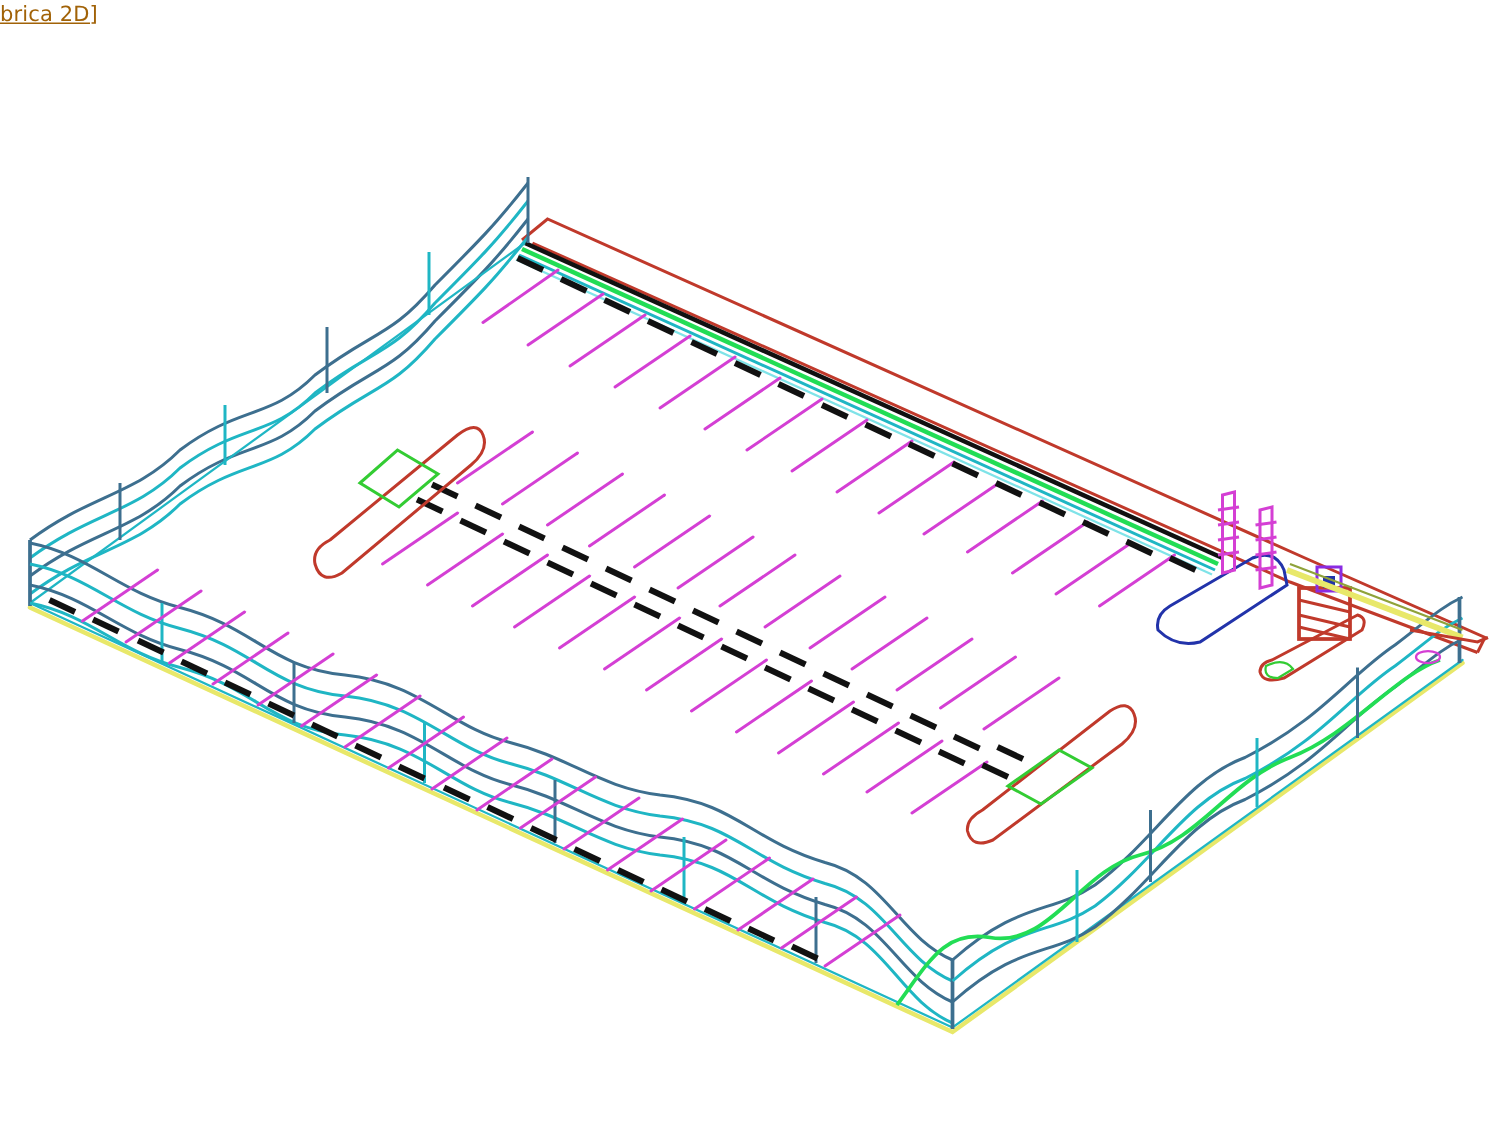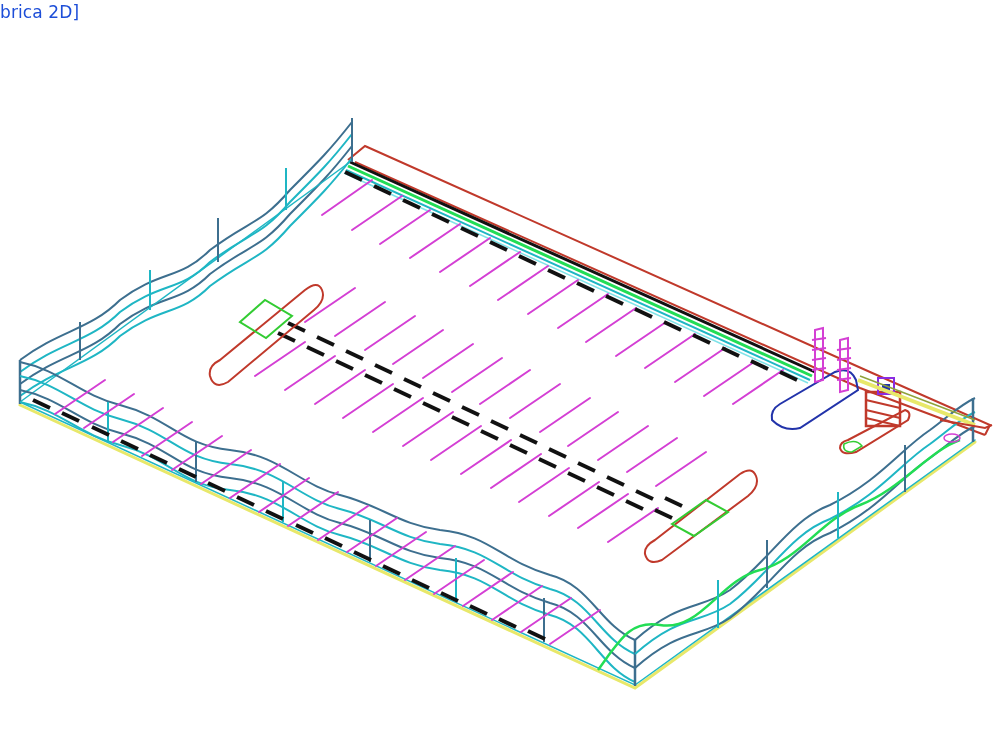--- a/index.html
+++ b/index.html
@@ -1,17 +1,17 @@
 <!DOCTYPE html>
 <html><head>
 <meta charset="utf-8">
 <style>
   html, body { margin:0; padding:0; background:#ffffff; }
   body { width:1000px; height:751px; position:relative; overflow:hidden; font-family:"DejaVu Sans", sans-serif; }
-  .viewport-label { position:absolute; left:0; top:2px; font-size:17px; color:#1d4ed8; letter-spacing:0.1px; }
+  .viewport-label { position:absolute; left:0; top:2px; font-size:14px; color:#a16207; letter-spacing:0.1px;text-decoration:underline; }
   .canvas { position:absolute; left:0; top:0; width:1000px; height:751px; }
 </style>
 </head>
 <body>
 
 <div class="viewport-label">brica 2D]</div>
 
 <svg class="canvas" viewBox="0 0 1000 751" xmlns="http://www.w3.org/2000/svg">
   <defs>
     <pattern id="dots" width="4" height="4" patternUnits="userSpaceOnUse">

